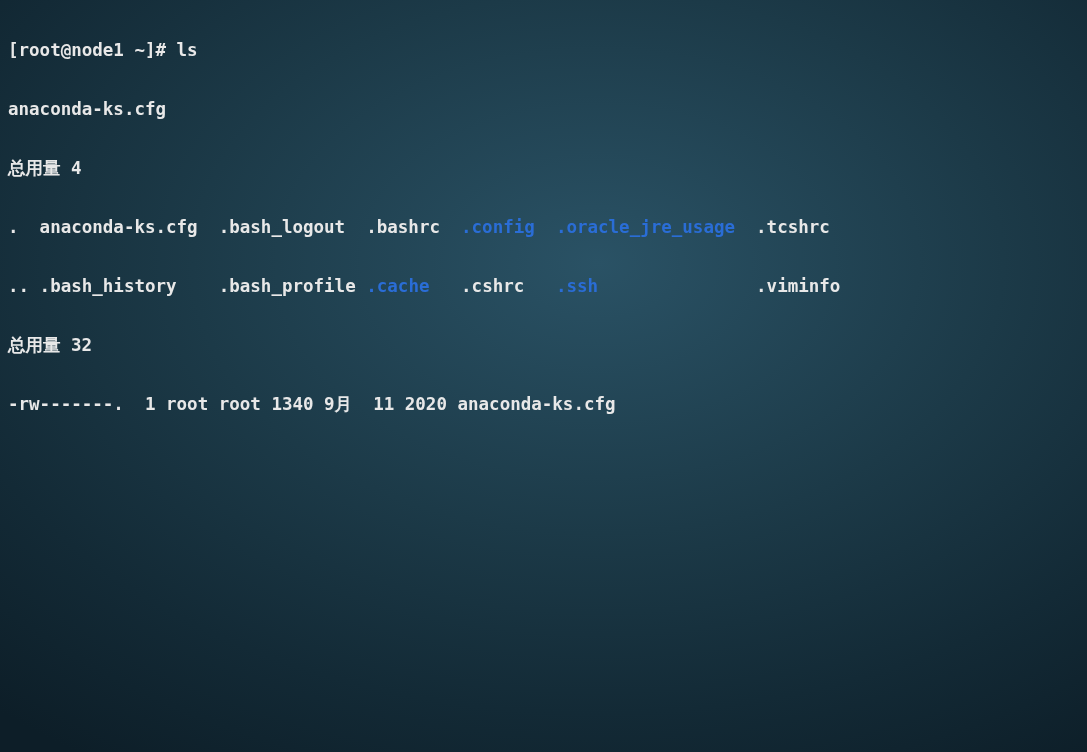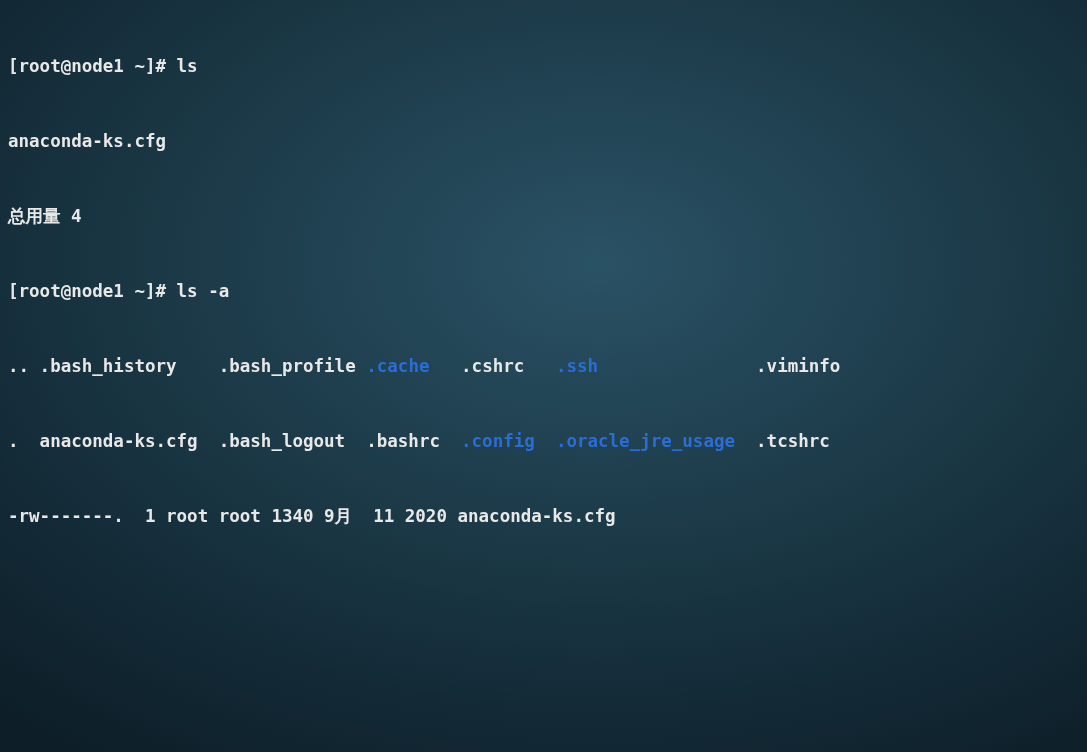--- a/index.html
+++ b/index.html
@@ -12,30 +12,30 @@
     font-size: 17.5px;
     line-height: 29.5px;
     color: #e8e8e8;
     font-weight: bold;
     overflow: hidden;
   }
   .terminal {
     padding: 6px 8px 8px 8px;
     white-space: pre;
   }
-  .line { white-space: pre; margin-top: 16px; }
+  .line { white-space: pre; }
   .prompt-br { color: #e8e8e8; }
   .dir { color: #2a6dd6; }
   .txt { color: #e8e8e8; }
 </style>
 </head>
 <body>
 
 <div class="terminal">
 <div class="line"><span class="prompt-br">[root@node1 ~]# </span><span class="txt">ls</span></div>
 <div class="line"><span class="txt">anaconda-ks.cfg</span></div>
 <div class="line"><span class="txt">总用量 4</span></div>
-<div class="line"><span class="prompt-br">[root@node1 ~]# </span><span class="txt">ls -a</span></div>
+<div class="line"><span class="txt">.  anaconda-ks.cfg  .bash_logout  .bashrc  </span><span class="dir">.config</span><span class="txt">  </span><span class="dir">.oracle_jre_usage</span><span class="txt">  .tcshrc</span></div>
 <div class="line"><span class="txt">.. .bash_history    .bash_profile </span><span class="dir">.cache</span><span class="txt">   .cshrc   </span><span class="dir">.ssh</span><span class="txt">               .viminfo</span></div>
-<div class="line"><span class="txt">.  anaconda-ks.cfg  .bash_logout  .bashrc  </span><span class="dir">.config</span><span class="txt">  </span><span class="dir">.oracle_jre_usage</span><span class="txt">  .tcshrc</span></div>
+<div class="line"><span class="txt">总用量 32</span></div>
 <div id="lsla-rows"><div class="line"><span class="txt">-rw-------.  1 root root 1340 9月  11 2020 </span><span class="txt">anaconda-ks.cfg</span></div></div>
 
 </div>
 
 </body></html>

